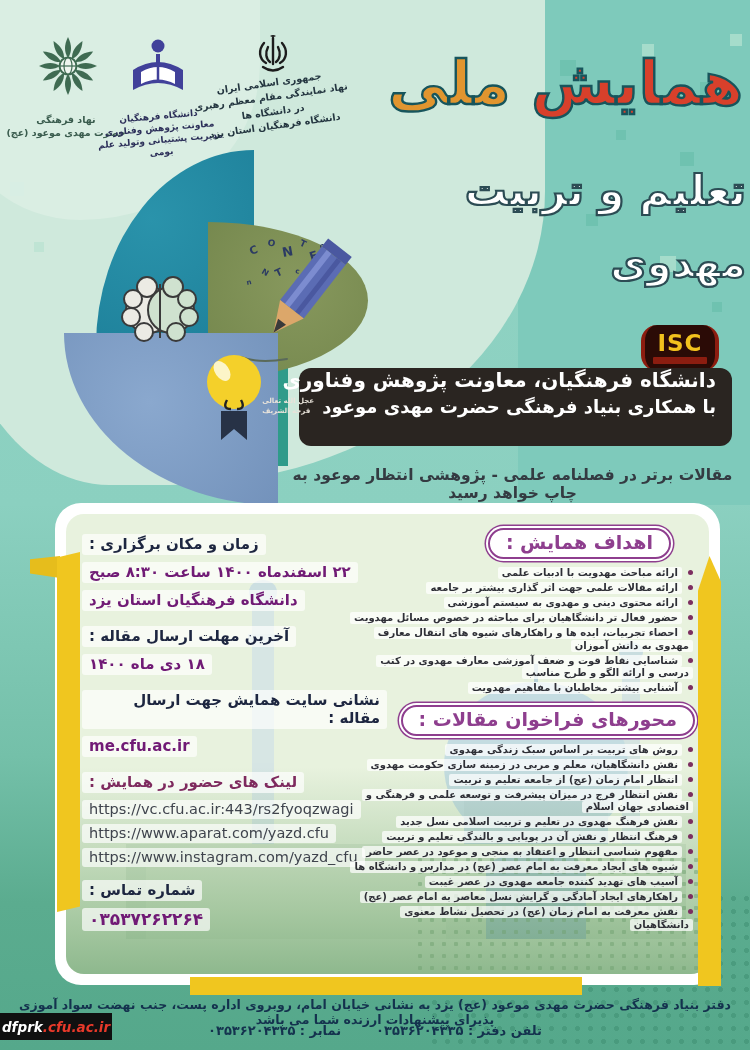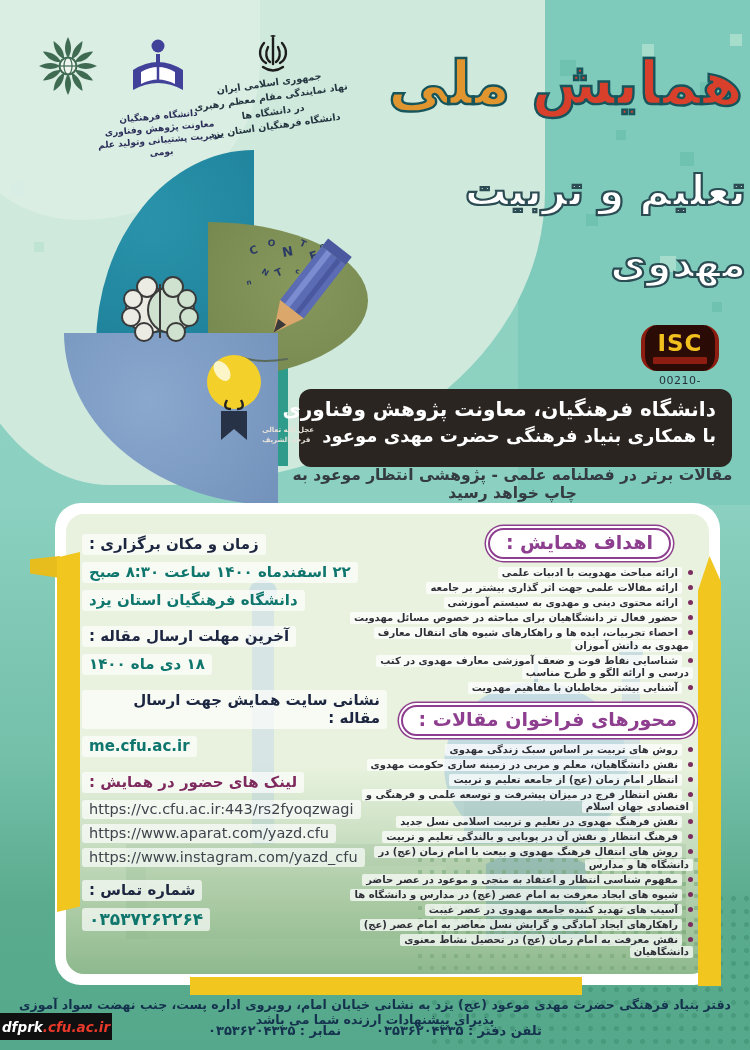--- a/index.html
+++ b/index.html
@@ -43,22 +43,22 @@
   .title2{left:408px;top:166px;width:338px;font-size:42px;color:#fff;-webkit-text-stroke:2.2px #2c4c54;}
   .title3{left:408px;top:240px;width:338px;font-size:40px;color:#fff;-webkit-text-stroke:2.2px #2c4c54;}
   
   .isc{left:641px;top:325px;width:78px;text-align:center;z-index:3;}
   .isc-box{width:70px;height:46px;margin:0 auto;background:#2b0b06;border-left:4px solid #8c1d10;border-right:4px solid #8c1d10;
     border-radius:16px;display:flex;flex-direction:column;align-items:center;justify-content:center;}
   .isc-box .isc-txt{font-size:23px;font-weight:900;color:#f2c11d;letter-spacing:1px;line-height:1;}
   .isc-bar{width:54px;height:7px;background:#8c1d10;margin-top:2px;border-radius:1px;}
   .isc-code{font-size:11px;color:#26323a;margin-top:3px;letter-spacing:.5px;}
   
-  .orgbox{left:299px;top:389px;width:433px;height:78px;background:#2a2521;border-radius:12px;z-index:3;
-    color:#fff;direction:rtl;box-sizing:border-box;padding:8px 16px 6px;}
+  .orgbox{left:299px;top:368px;width:433px;height:78px;background:#2a2521;border-radius:12px;z-index:3;
+    color:#fff;direction:rtl;box-sizing:border-box;padding:0 16px 6px;}
   .orgbox .l1{font-size:20px;font-weight:bold;white-space:nowrap;}
   .orgbox .l2{font-size:18px;font-weight:bold;margin-top:4px;white-space:nowrap;display:flex;align-items:center;gap:8px;}
   .orgbox .small{font-size:7px;line-height:1.3;color:#e8e3da;text-align:left;}
   .tagline{left:285px;top:466px;width:455px;direction:rtl;text-align:center;font-size:15.5px;font-weight:bold;color:#343b42;z-index:3;}
   
   .panel{left:55px;top:503px;width:665px;height:482px;background:#ffffff;border-radius:26px;
     padding:11px;box-sizing:border-box;z-index:4;}
   .panel-inner{position:relative;width:100%;height:100%;background:#e8f2de;border-radius:18px;overflow:hidden;}
   .mosque{position:absolute;left:0;top:0;width:100%;height:100%;}
   .green-fade{position:absolute;left:0;bottom:0;width:100%;height:45%;
@@ -70,21 +70,21 @@
     clip-path:polygon(0 1.5%,100% 0,100% 98.5%,0 100%);}
   .ribbon-tail{left:30px;top:556px;width:30px;height:22px;background:#e6bd1c;z-index:6;
     clip-path:polygon(0 15%,100% 0,100% 100%,0 80%);}
   .ribbon-right{left:698px;top:556px;width:23px;height:430px;background:#f0c61f;z-index:6;
     clip-path:polygon(0 8%,50% 0,100% 6%,100% 100%,0 100%);}
   .bar-bottom{left:190px;top:977px;width:392px;height:18px;background:#f0c61f;z-index:6;}
   
   .col-left{position:absolute;left:16px;top:20px;width:305px;z-index:5;}
   .line{display:table;direction:rtl;background:rgba(255,255,255,.68);padding:1px 7px 2px;border-radius:3px;margin-bottom:7px;}
   .lbl{font-size:15px;font-weight:bold;color:#1d2640;}
-  .mag{font-size:15px;font-weight:bold;color:#0f766e;}
+  .mag{font-size:15px;font-weight:bold;color:#701a75;}
   .lbl2{font-size:15px;font-weight:bold;color:#7e2a5e;}
   .url{direction:ltr;font-size:14.5px;color:#3f444d;margin-bottom:5px;}
   .gap-s{height:8px;}
   
   .col-right{position:absolute;right:12px;top:10px;width:348px;z-index:5;direction:rtl;text-align:right;}
   .pill{display:inline-block;background:#fff;border:2px solid #8e3e8e;border-radius:999px;
     box-shadow:0 0 0 2px #ffffff,0 0 0 3.5px #8e3e8e;color:#8e3e8e;font-weight:bold;font-size:19px;
     padding:1px 16px 4px;margin:4px 26px 8px 0;}
   .pill2{margin-right:2px;}
   ul.blist{list-style:none;margin:0 0 6px;padding:0 4px 0 0;}
@@ -138,20 +138,24 @@
       <use href="#pt" transform="rotate(210 30 30)"></use>
         <use href="#pt" transform="rotate(240 30 30)"></use>
       <use href="#pt" transform="rotate(270 30 30)"></use>
         <use href="#pt" transform="rotate(300 30 30)"></use>
       <use href="#pt" transform="rotate(330 30 30)"></use>
     </g>
     <circle cx="30" cy="30" r="8.5" fill="#eef5ef" stroke="#3f6b52" stroke-width="2"></circle>
     <ellipse cx="30" cy="30" rx="4" ry="8.5" fill="none" stroke="#3f6b52" stroke-width="1.2"></ellipse>
     <line x1="21.5" y1="30" x2="38.5" y2="30" stroke="#3f6b52" stroke-width="1.2"></line>
   </svg>
+  <div class="cap cap1 fa">
+      <div>نهاد فرهنگی</div>
+      <div>حضرت مهدی موعود (عج)</div>
+    </div>
 
   <svg class="abs logo2" viewBox="0 0 60 74">
     <circle cx="30" cy="12" r="6.5" fill="#41419a"></circle>
     <rect x="28" y="20" width="4" height="28" fill="#41419a"></rect>
     <path d="M5 36 Q30 20 55 36 L55 56 Q30 42 5 56 Z" fill="#41419a"></path>
     <path d="M13 38 Q30 28 47 38 L47 50 Q30 41 13 50 Z" fill="#ffffff"></path>
     <path d="M30 30 L30 46" stroke="#41419a" stroke-width="2.5"></path>
   </svg>
   <div class="cap cap2 fa">
       <div>دانشگاه فرهنگیان</div>
@@ -314,21 +318,20 @@
             <li><span class="strip">آشنایی بیشتر مخاطبان با مفاهیم مهدویت</span></li>
           </ul>
         <div><span class="pill pill2">محورهای فراخوان مقالات :</span></div>
         <ul class="blist">
             <li><span class="strip">روش های تربیت بر اساس سبک زندگی مهدوی</span></li>
             <li><span class="strip">نقش دانشگاهیان، معلم و مربی در زمینه سازی حکومت مهدوی</span></li>
             <li><span class="strip">انتظار امام زمان (عج) از جامعه تعلیم و تربیت</span></li>
             <li><span class="strip">نقش انتظار فرج در میزان پیشرفت و توسعه علمی و فرهنگی و اقتصادی جهان اسلام</span></li>
             <li><span class="strip">نقش فرهنگ مهدوی در تعلیم و تربیت اسلامی نسل جدید</span></li>
             <li><span class="strip">فرهنگ انتظار و نقش آن در پویایی و بالندگی تعلیم و تربیت</span></li>
-            <li><span class="strip">روش های انتقال فرهنگ مهدوی و بیعت با امام زمان (عج) در دانشگاه ها و مدارس</span></li>
             <li><span class="strip">مفهوم شناسی انتظار و اعتقاد به منجی و موعود در عصر حاضر</span></li>
             <li><span class="strip">شیوه های ایجاد معرفت به امام عصر (عج) در مدارس و دانشگاه ها</span></li>
             <li><span class="strip">آسیب های تهدید کننده جامعه مهدوی در عصر غیبت</span></li>
             <li><span class="strip">راهکارهای ایجاد آمادگی و گرایش نسل معاصر به امام عصر (عج)</span></li>
             <li><span class="strip">نقش معرفت به امام زمان (عج) در تحصیل نشاط معنوی دانشگاهیان</span></li>
           </ul>
       </div>
     </div>
   </div>
 

